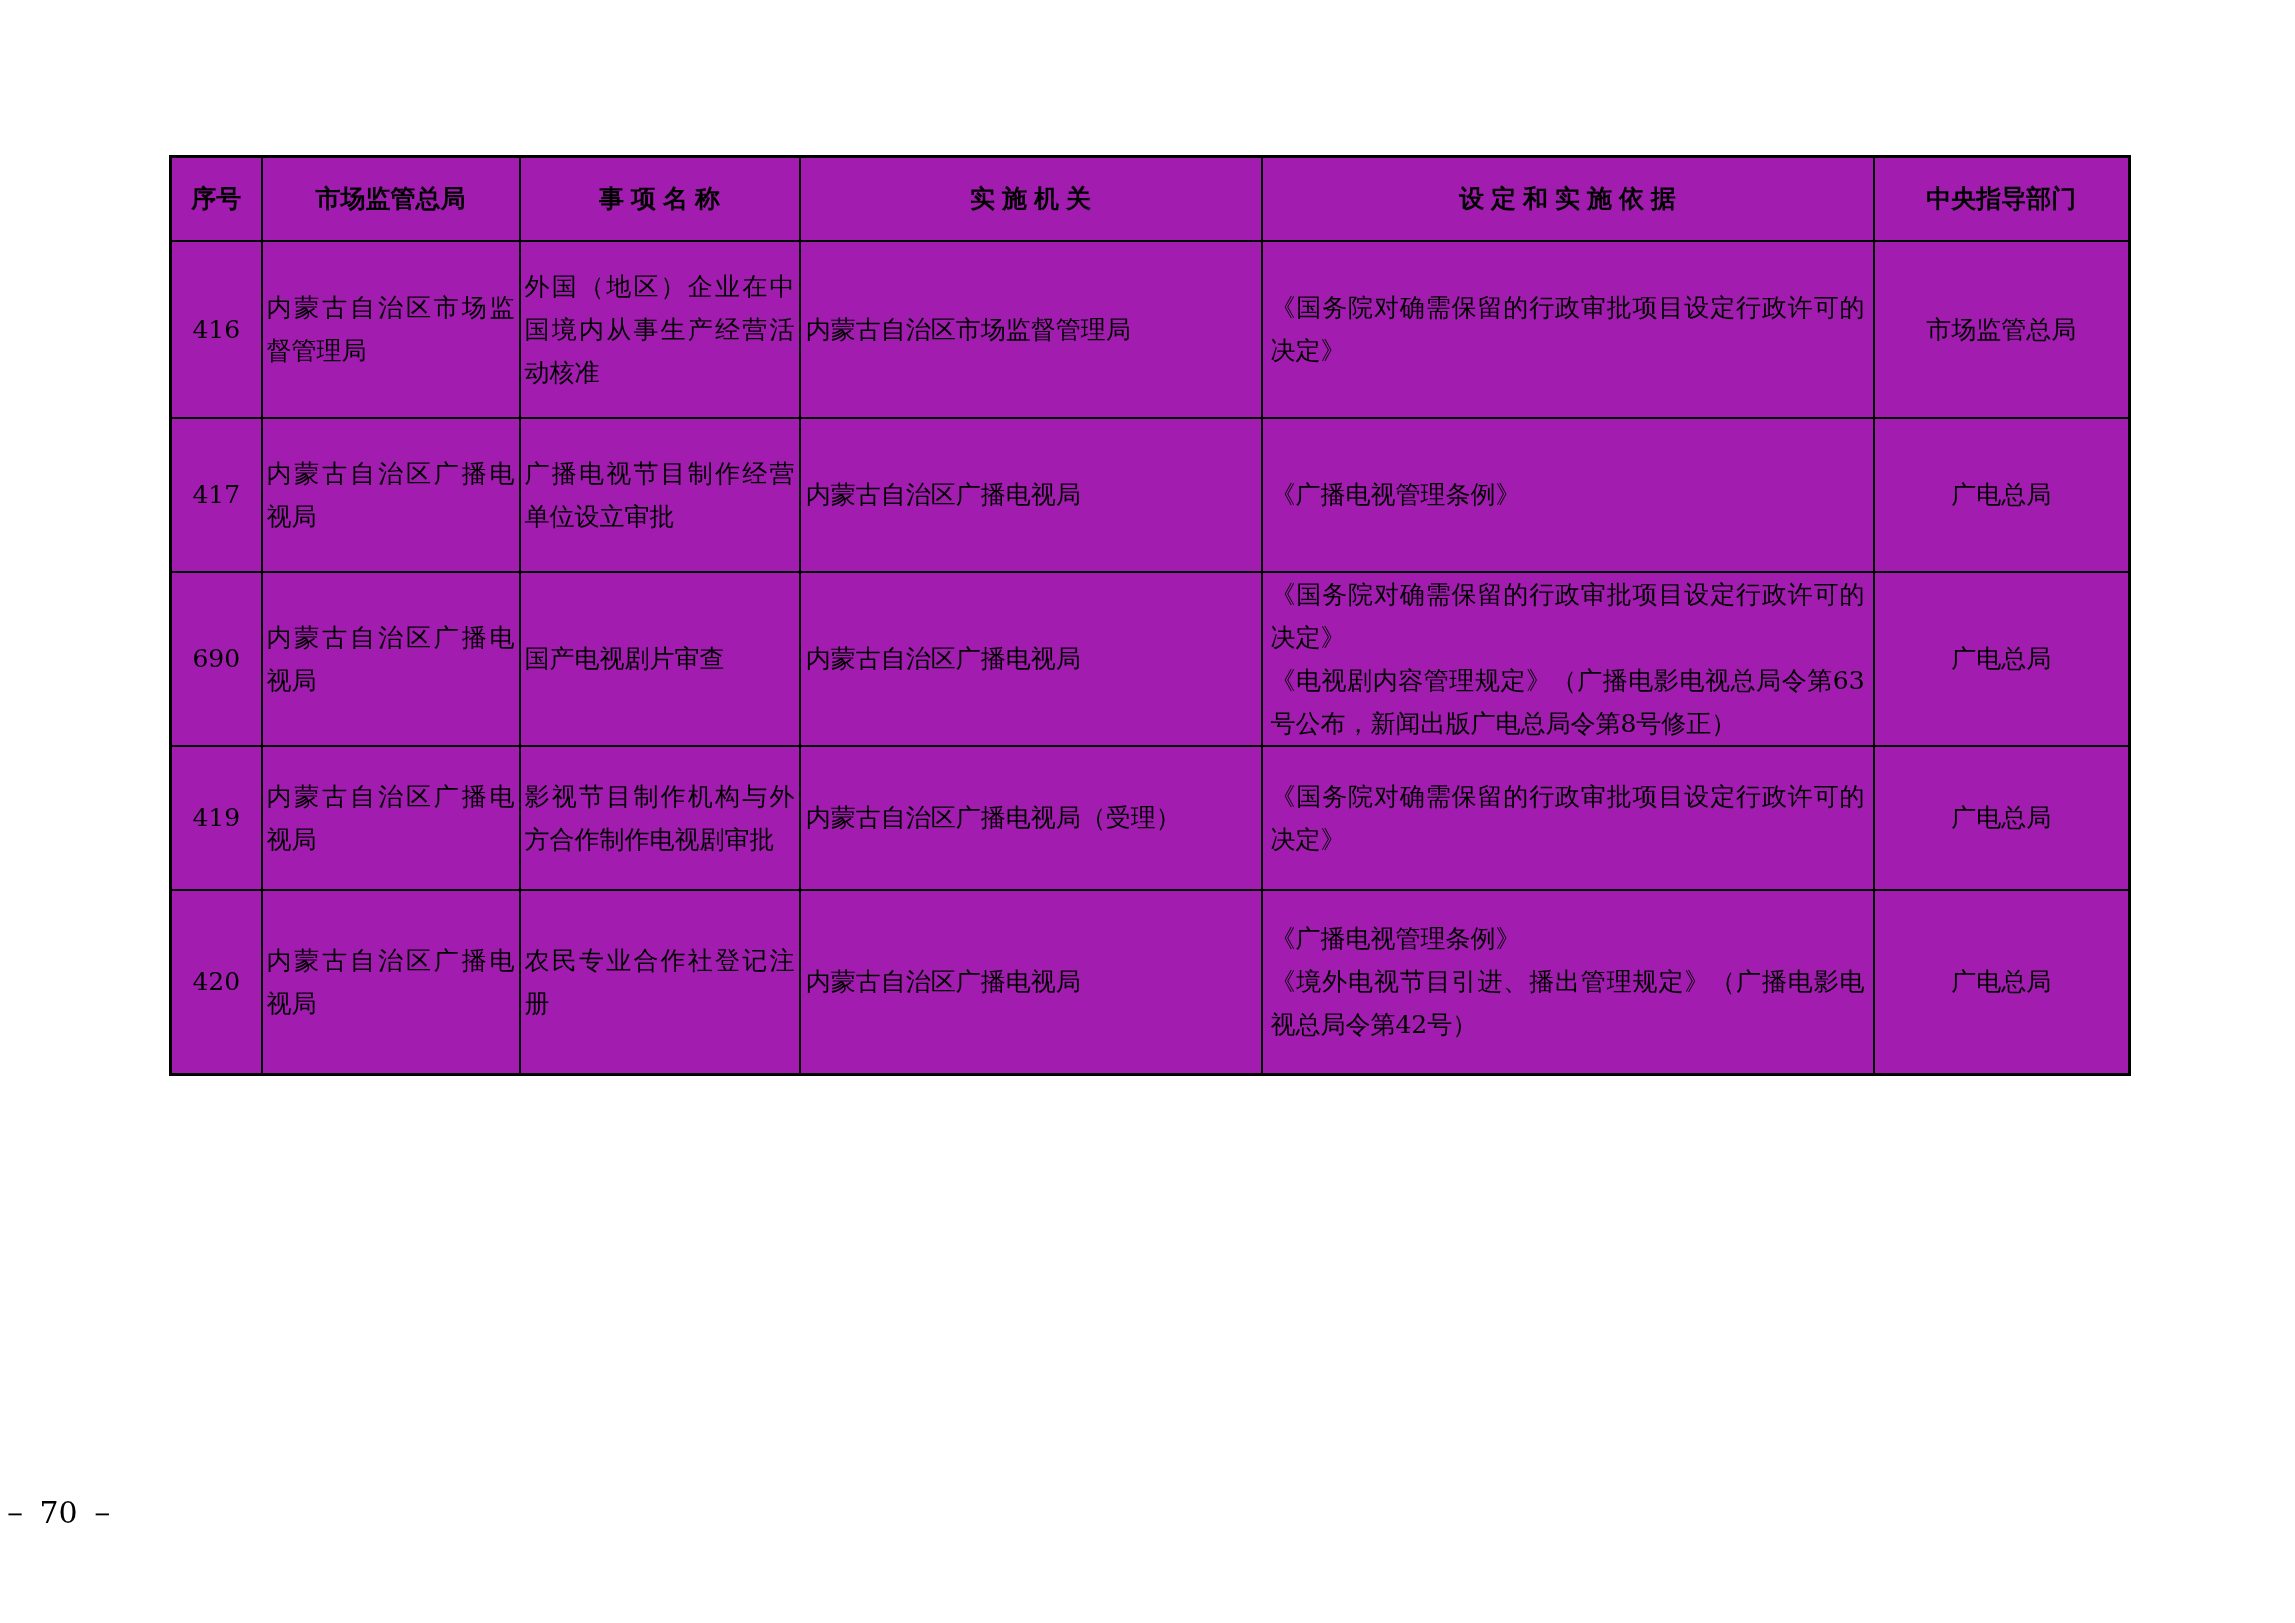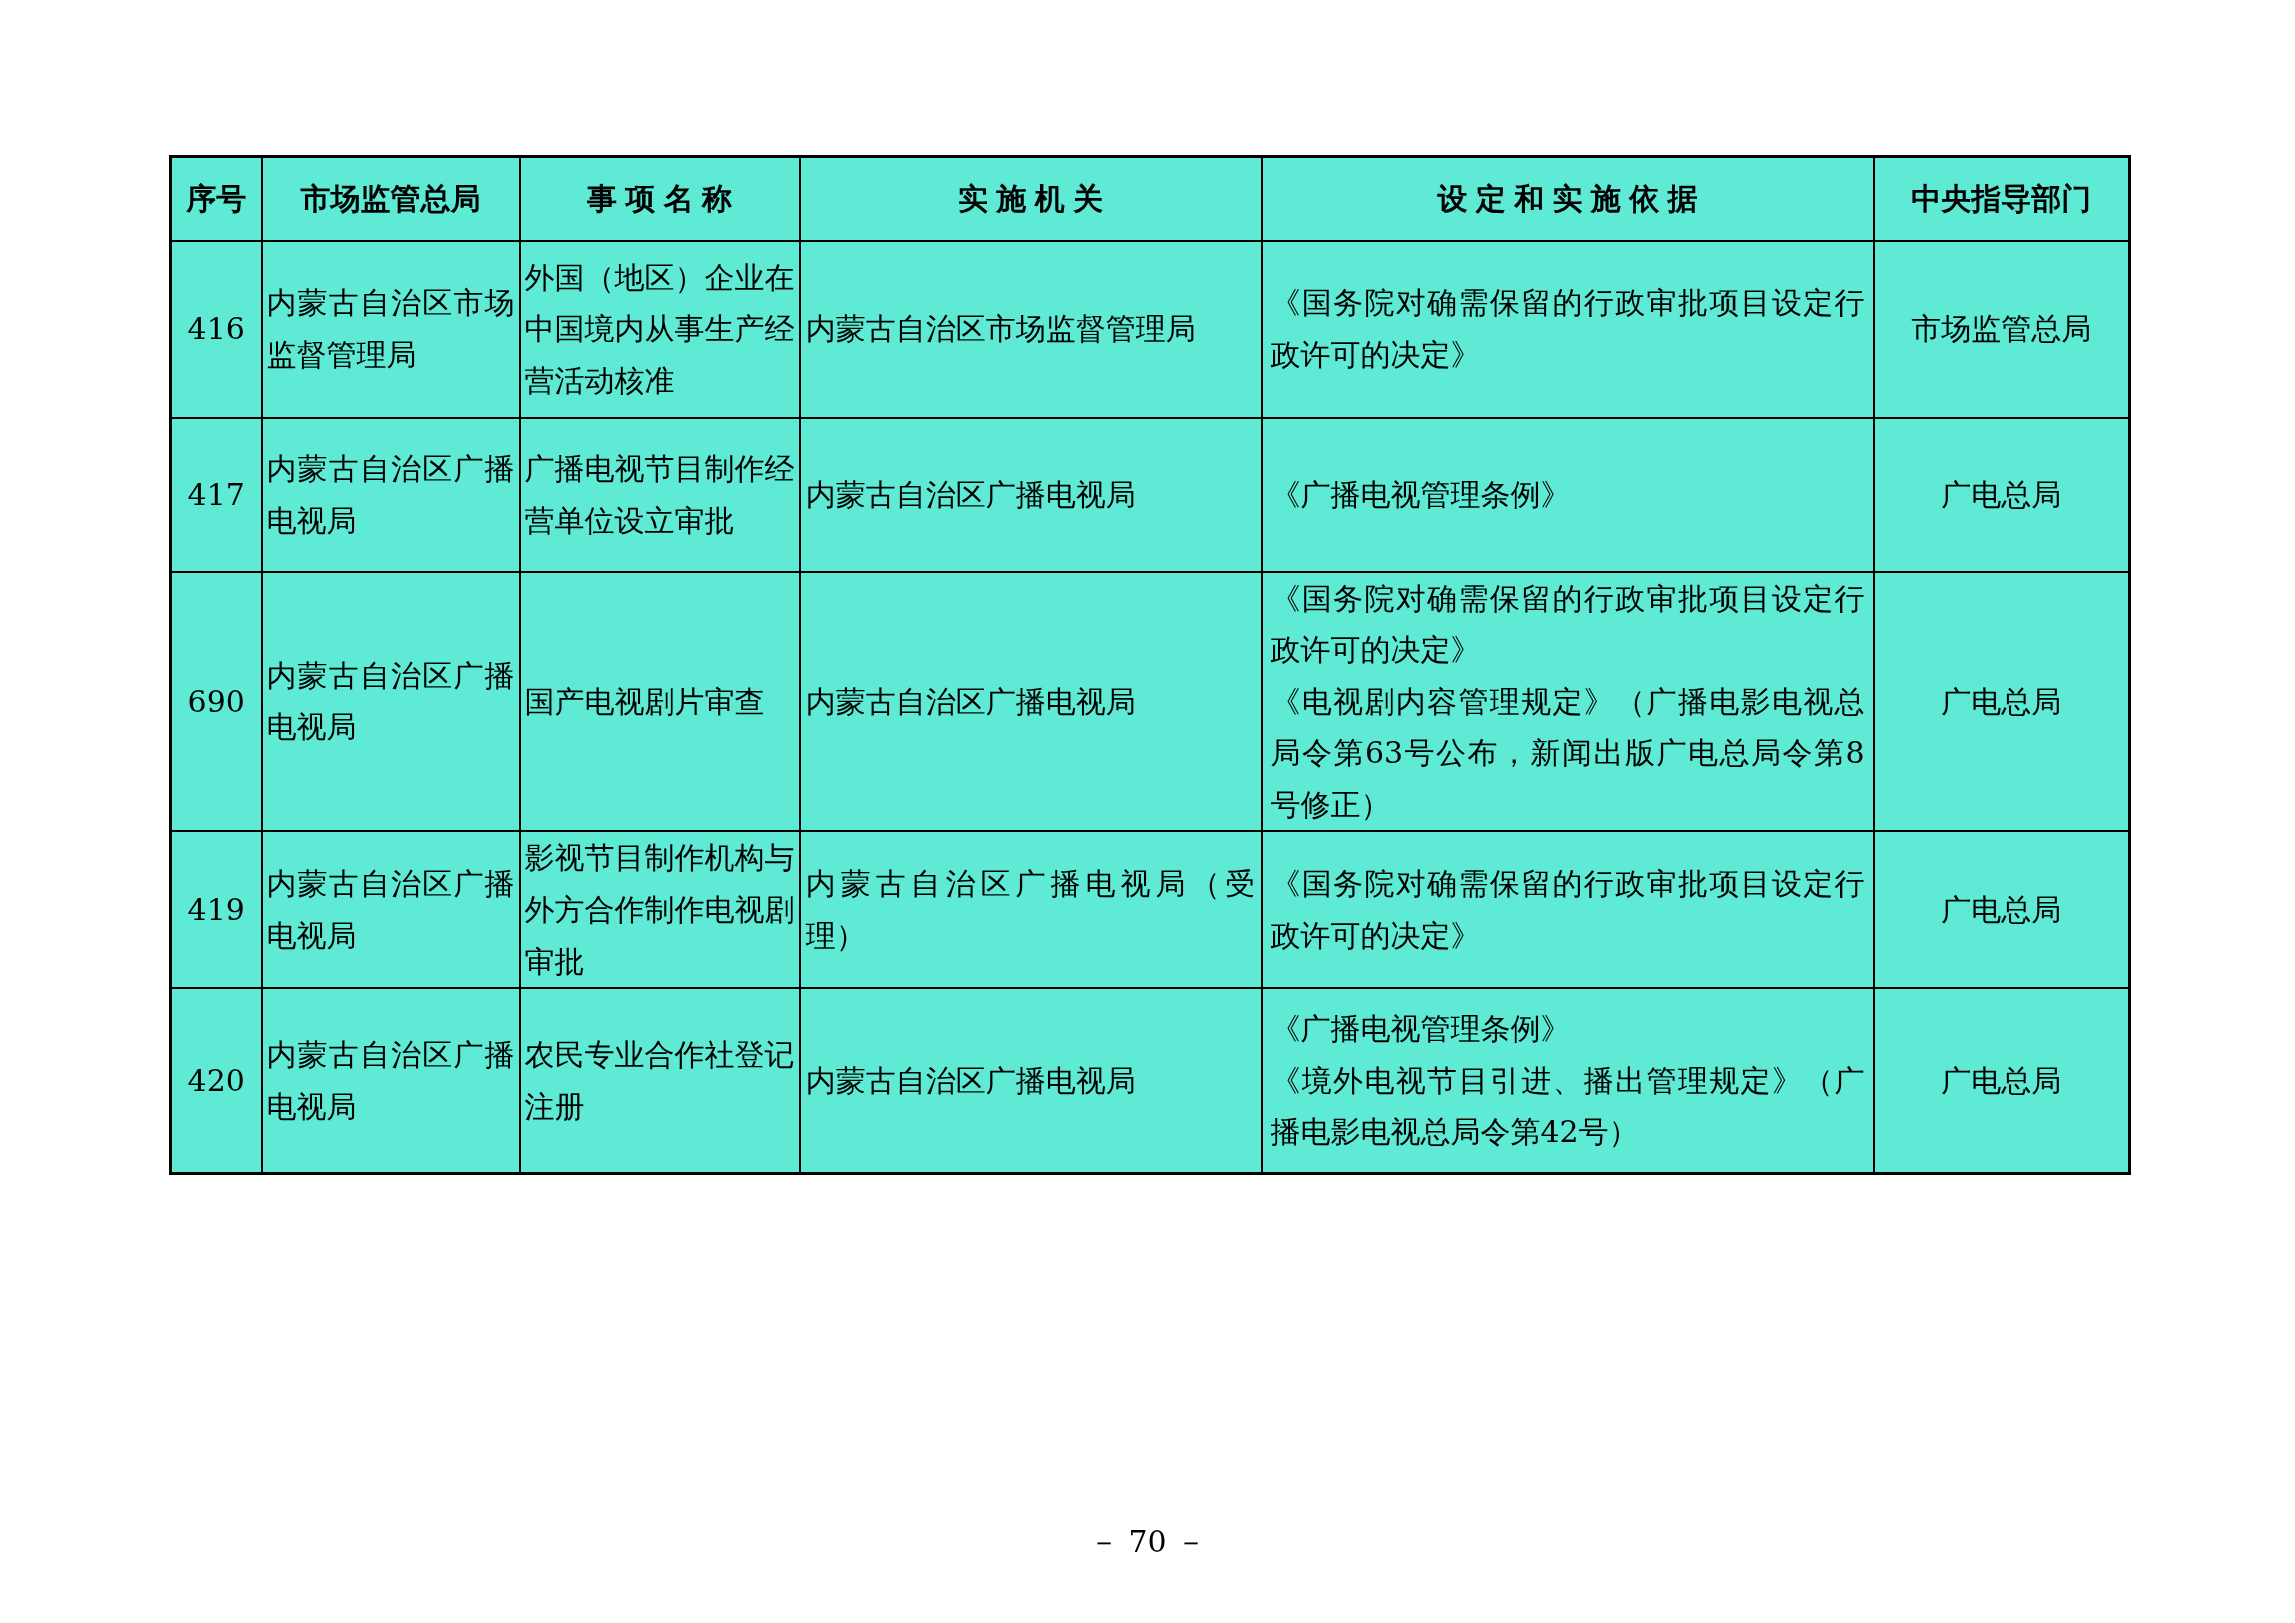--- a/index.html
+++ b/index.html
@@ -22,25 +22,25 @@
     border-collapse: collapse;
     table-layout: fixed;
     border: 3.3px solid #000;
   }
   .doc-table td, .doc-table th {
     border-left: 2px solid #000;
     border-right: 2px solid #000;
     border-top: 2.6px solid #000;
     border-bottom: 2.6px solid #000;
     vertical-align: middle;
-    font-size: 30px;
+    font-size: 25px;
     line-height: 1.72;
     overflow: hidden;
     box-sizing: border-box;
-    background: #5eead4;
+    background: #a21caf;
   }
   .doc-table th {
     font-family: "Liberation Sans", sans-serif;
     font-weight: bold;
     text-align: center;
     padding: 0 2.6px;
     white-space: nowrap;
   }
   tr.head-row { height: 84px; }
   td.c-no {
@@ -62,24 +62,22 @@
   .basis-line {
     text-align: justify;
     text-align-last: left;
     text-justify: inter-ideograph;
   }
   .page-footer {
     position: absolute;
     left: 0;
     top: 1493px;
     width: 100%;
-    text-align: center;
     font-size: 30px;
     font-family: "DejaVu Serif", serif;
-    margin-top: 29px;
   }
 </style>
 </head>
 <body>
 
 <table class="doc-table">
   <colgroup>
     <col style="width:91px">
     <col style="width:258px">
     <col style="width:280px">

